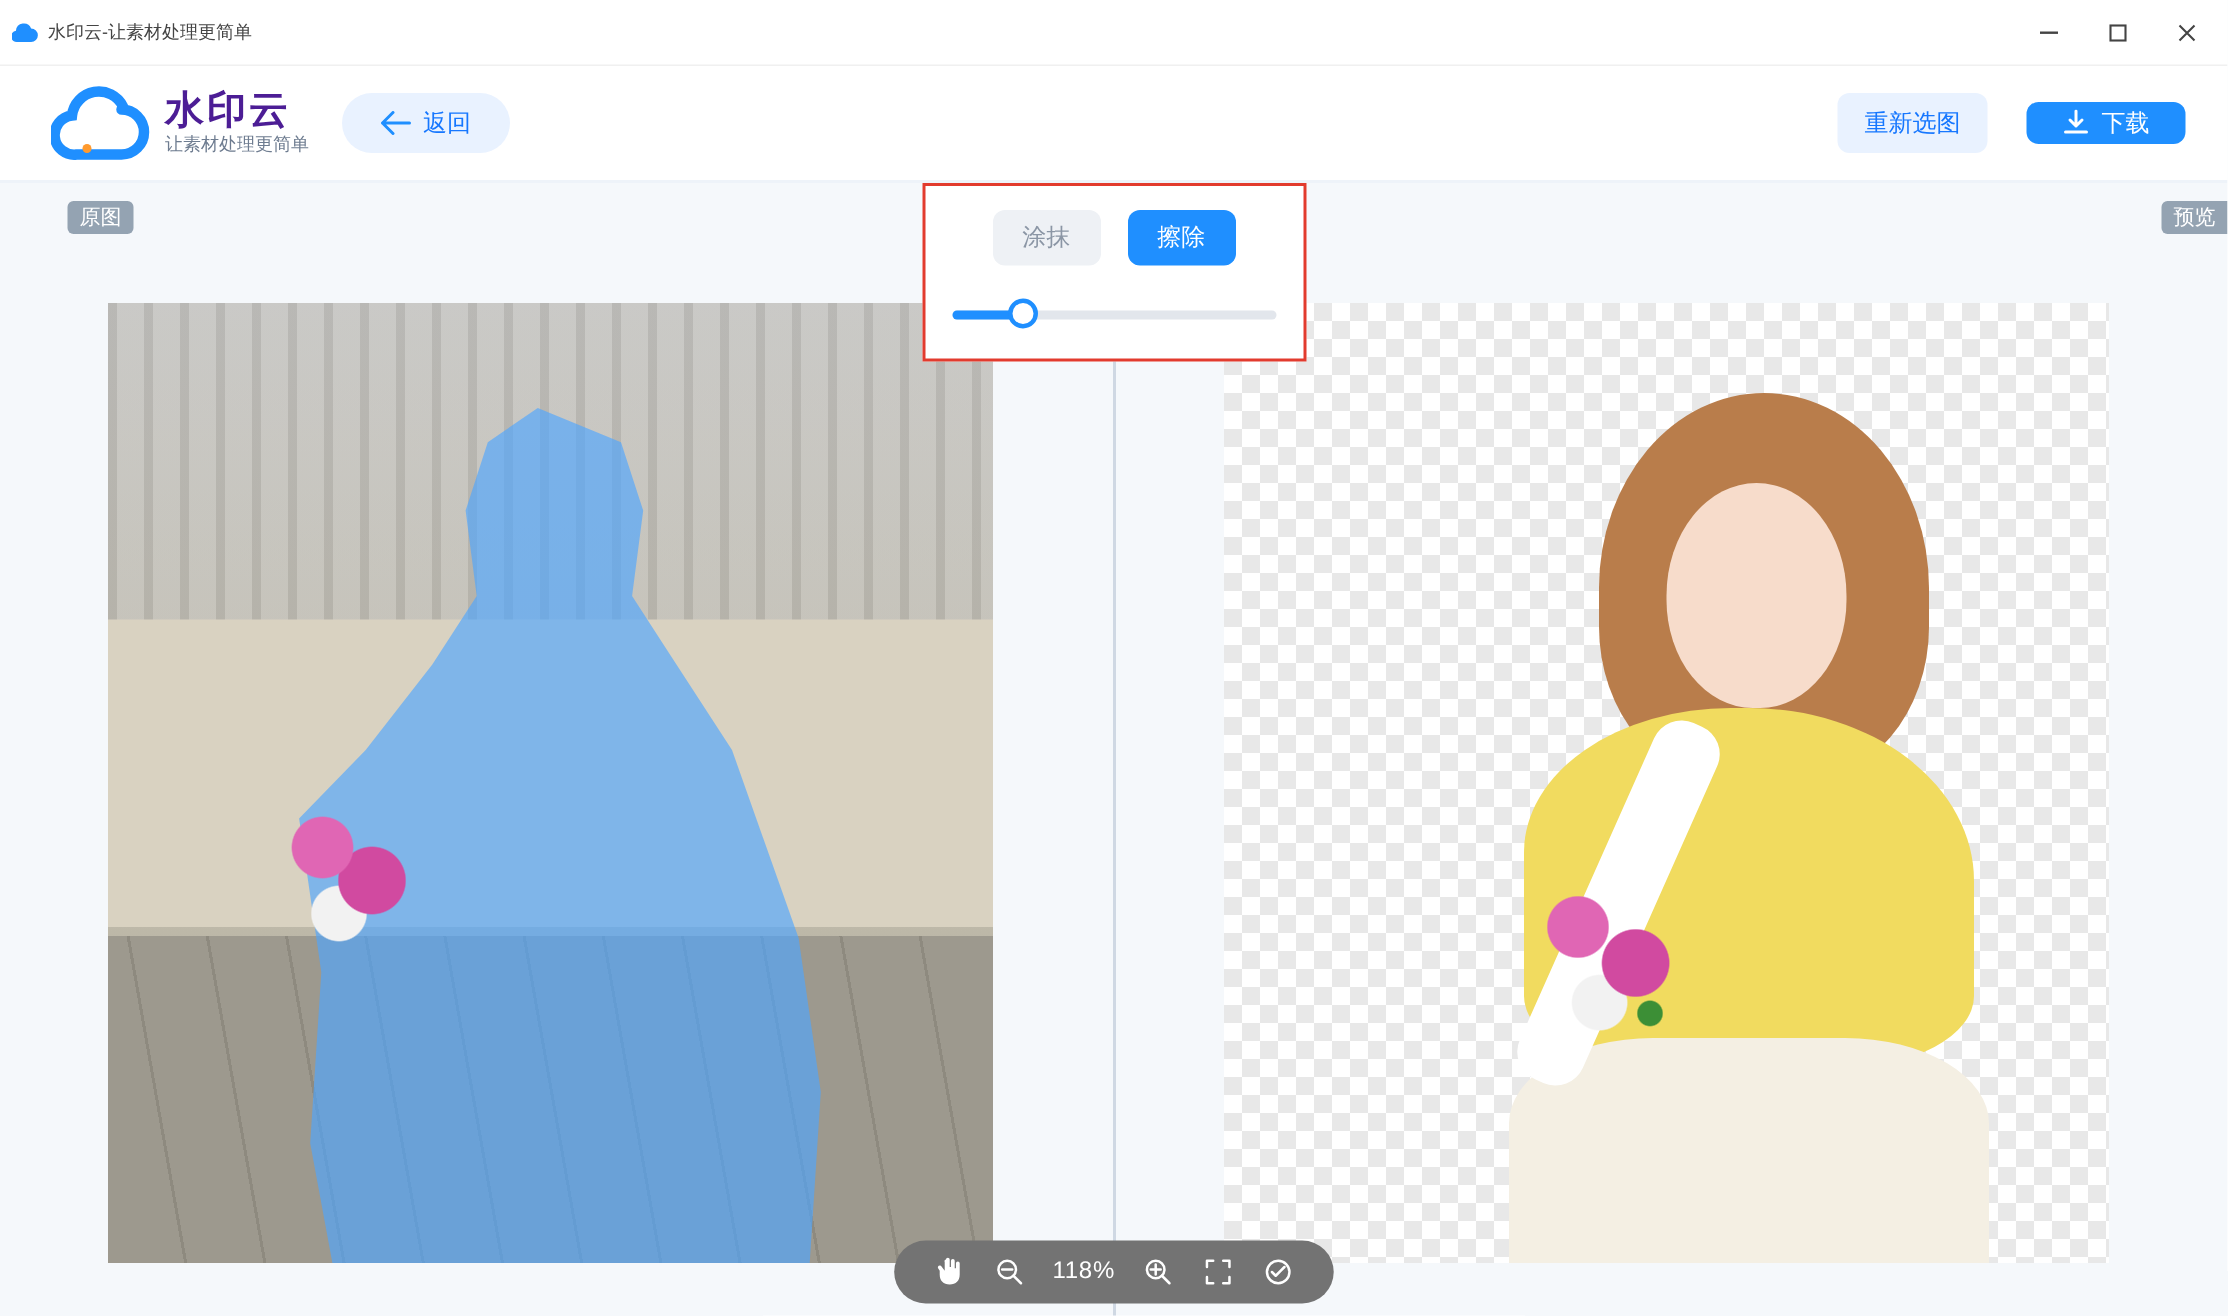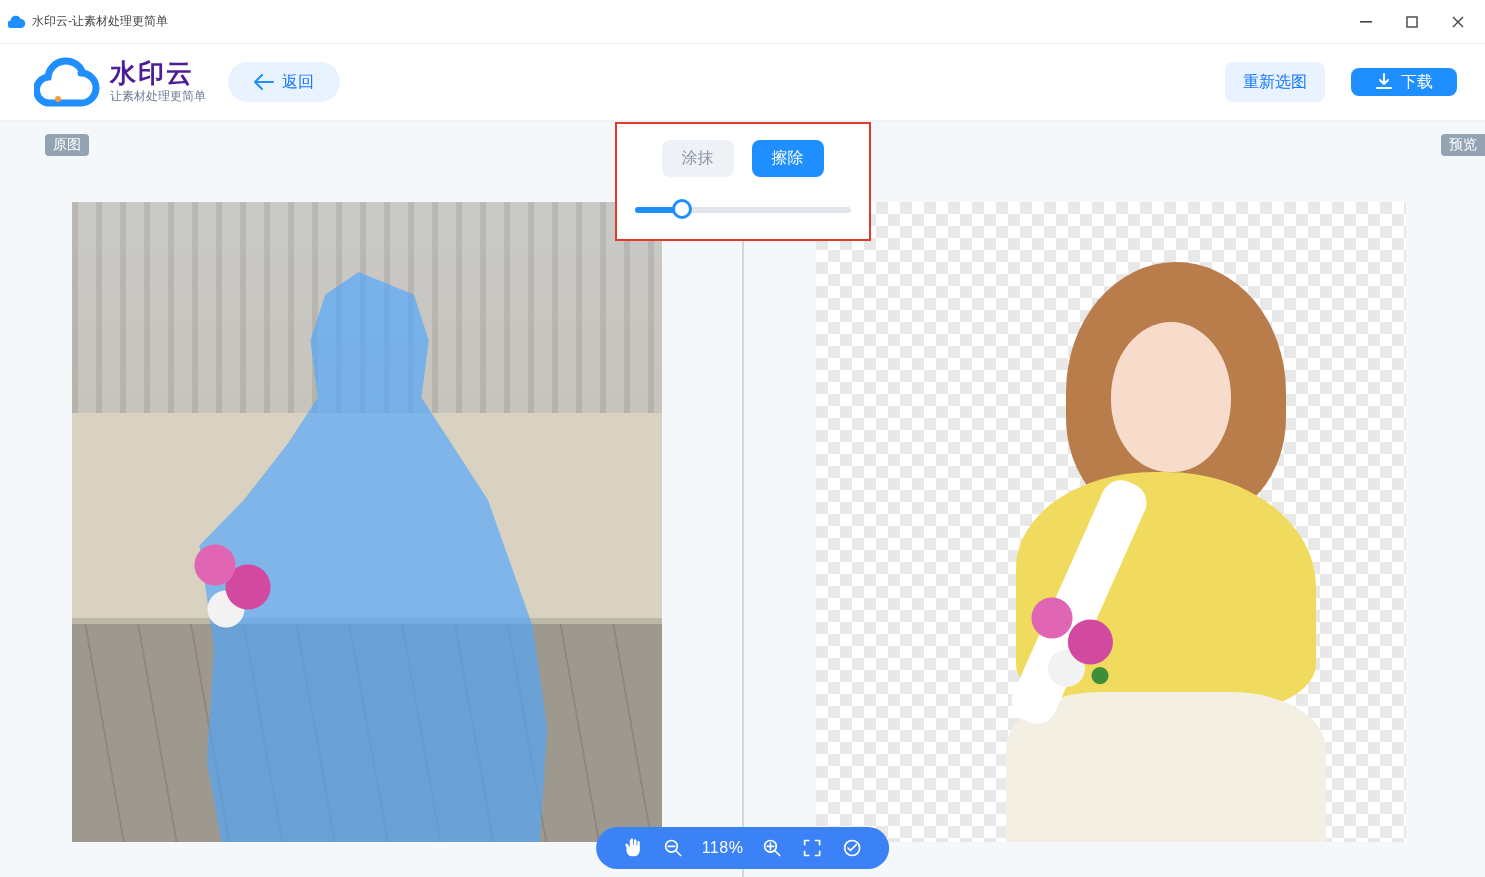--- a/index.html
+++ b/index.html
@@ -241,21 +241,21 @@
     background:#fff; border:3px solid #1f8fff;
     left:calc(22% - 10px);
   }
 
   
   .bottom-bar {
     position:absolute;
     left:50%; bottom:22px;
     transform:translateX(-50%);
     display:flex; align-items:center; gap:18px;
-    background:#3b82f6;
+    background:#737373;
     color:#fff;
     padding:10px 26px;
     border-radius:28px;
     z-index:8;
   }
   .bottom-bar .bicon { display:flex; align-items:center; justify-content:center; width:22px; height:22px;}
   .zoom-text { font-size:16px; font-weight:500; letter-spacing:.5px;}
 
   svg { display:block; }
   .cursor-pointer { cursor:pointer;}

